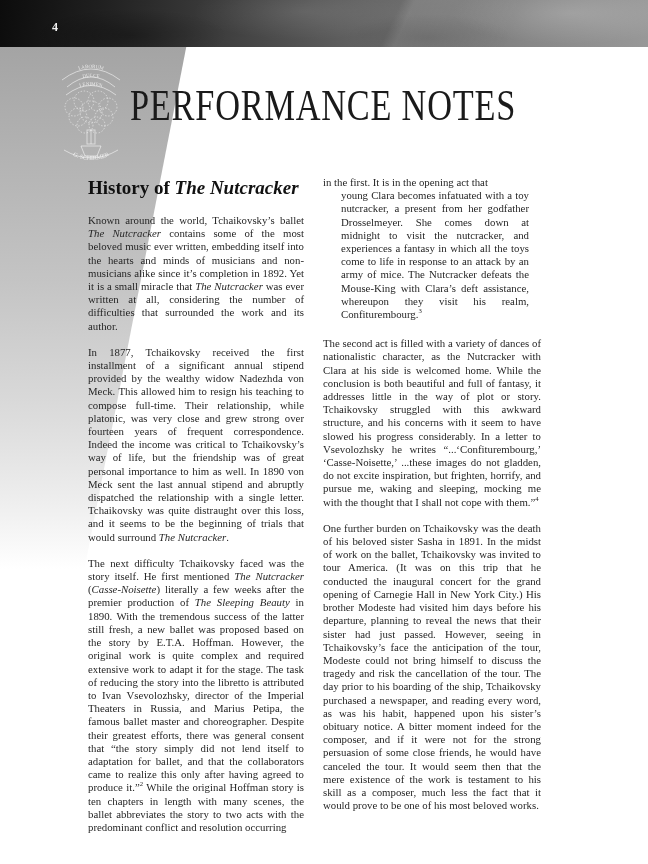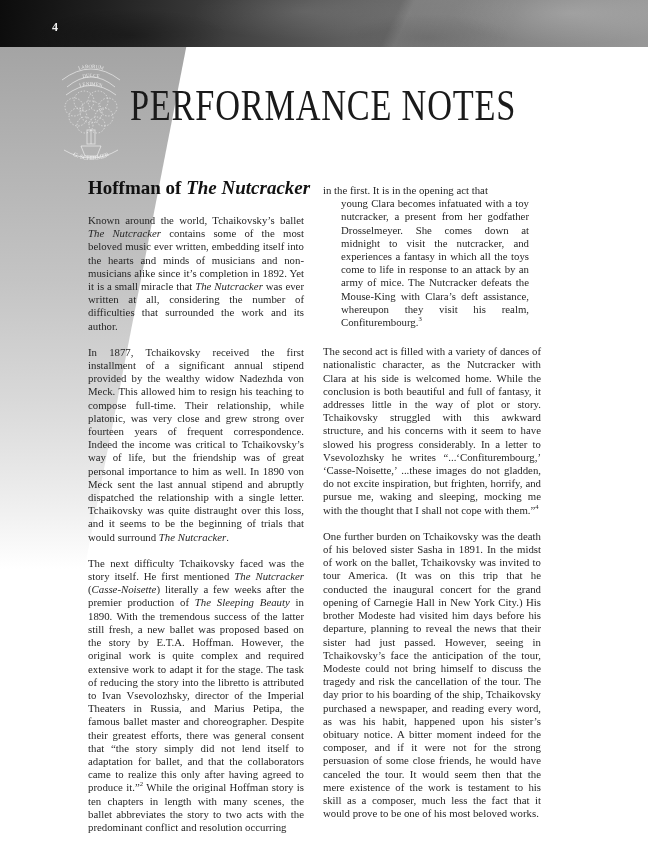--- a/index.html
+++ b/index.html
@@ -33,21 +33,21 @@
     font-size: 44px; font-weight: normal; color: #1a1a1a;
     letter-spacing: 1px; white-space: nowrap;
     transform: scaleX(.78); transform-origin: left top;
   }
   .col {
     position: absolute; top: 176px;
     font-size: 10.8px; line-height: 13.2px; text-align: justify;
     color: #262626;
   }
   .col.left  { left: 88px;  width: 216px; }
-  .col.right { left: 323px; width: 218px; margin-top: 8px; }
+  .col.right { left: 323px; width: 218px; }
   .heading {
     font-size: 19px; font-weight: bold; color: #111111;
     margin: 0 0 15px 0; white-space: nowrap; line-height: 23px; text-align: left;
   }
   .col p { margin: 0 0 13px 0; }
   .col p.intro { margin: 0; }
   .col blockquote { margin: 0 0 16px 0; padding: 0 12px 0 18px; }
   sup { font-size: 0.62em; line-height: 0; vertical-align: super; }
   i { }
 </style>
@@ -92,21 +92,21 @@
       <text><textPath href="#a1" startOffset="50%">LABORUM</textPath></text>
       <text><textPath href="#a2" startOffset="50%">DULCE</textPath></text>
       <text><textPath href="#a3" startOffset="50%">LENIMEN</textPath></text>
       <text font-size="6"><textPath href="#a4" startOffset="50%">G. SCHIRMER</textPath></text>
     </g>
   </svg>
 
   <h1 class="title">PERFORMANCE NOTES</h1>
 
   <div class="col left">
-    <h2 class="heading"><span>Hoffman of </span><i>The Nutcracker</i></h2>
+    <h2 class="heading"><span>History of </span><i>The Nutcracker</i></h2>
     <p><span>Known around the world, Tchaikovsky’s ballet </span><i>The Nutcracker</i><span> contains some of the most beloved music ever written, embedding itself into the hearts and minds of musicians and non-musicians alike since it’s completion in 1892. Yet it is a small miracle that </span><i>The Nutcracker</i><span> was ever written at all, considering the number of difficulties that surrounded the work and its author.</span></p>
     <p><span>In 1877, Tchaikovsky received the first installment of a significant annual stipend provided by the wealthy widow Nadezhda von Meck. This allowed him to resign his teaching to compose full-time. Their relationship, while platonic, was very close and grew strong over fourteen years of frequent correspondence. Indeed the income was critical to Tchaikovsky’s way of life, but the friendship was of great personal importance to him as well. In 1890 von Meck sent the last annual stipend and abruptly dispatched the relationship with a single letter. Tchaikovsky was quite distraught over this loss, and it seems to be the beginning of trials that would surround </span><i>The Nutcracker</i><span>.</span></p>
     <p><span>The next difficulty Tchaikovsky faced was the story itself. He first mentioned </span><i>The Nutcracker</i><span> (</span><i>Casse-Noisette</i><span>) literally a few weeks after the premier production of </span><i>The Sleeping Beauty</i><span> in 1890. With the tremendous success of the latter still fresh, a new ballet was proposed based on the story by E.T.A. Hoffman. However, the original work is quite complex and required extensive work to adapt it for the stage. The task of reducing the story into the libretto is attributed to Ivan Vsevolozhsky, director of the Imperial Theaters in Russia, and Marius Petipa, the famous ballet master and choreographer. Despite their greatest efforts, there was general consent that “the story simply did not lend itself to adaptation for ballet, and that the collaborators came to realize this only after having agreed to produce it.”</span><sup>2</sup><span> While the original Hoffman story is ten chapters in length with many scenes, the ballet abbreviates the story to two acts with the predominant conflict and resolution occurring</span></p>
   </div>
 
   <div class="col right">
     <p class="intro"><span>in the first. It is in the opening act that</span></p>
     <blockquote><span>young Clara becomes infatuated with a toy nutcracker, a present from her godfather Drosselmeyer. She comes down at midnight to visit the nutcracker, and experiences a fantasy in which all the toys come to life in response to an attack by an army of mice. The Nutcracker defeats the Mouse-King with Clara’s deft assistance, whereupon they visit his realm, Confiturembourg.</span><sup>3</sup></blockquote>
     <p><span>The second act is filled with a variety of dances of nationalistic character, as the Nutcracker with Clara at his side is welcomed home. While the conclusion is both beautiful and full of fantasy, it addresses little in the way of plot or story. Tchaikovsky struggled with this awkward structure, and his concerns with it seem to have slowed his progress considerably. In a letter to Vsevolozhsky he writes “...‘Confiturembourg,’ ‘Casse-Noisette,’ ...these images do not gladden, do not excite inspiration, but frighten, horrify, and pursue me, waking and sleeping, mocking me with the thought that I shall not cope with them.”</span><sup>4</sup></p>
     <p><span>One further burden on Tchaikovsky was the death of his beloved sister Sasha in 1891. In the midst of work on the ballet, Tchaikovsky was invited to tour America. (It was on this trip that he conducted the inaugural concert for the grand opening of Carnegie Hall in New York City.) His brother Modeste had visited him days before his departure, planning to reveal the news that their sister had just passed. However, seeing in Tchaikovsky’s face the anticipation of the tour, Modeste could not bring himself to discuss the tragedy and risk the cancellation of the tour. The day prior to his boarding of the ship, Tchaikovsky purchased a newspaper, and reading every word, as was his habit, happened upon his sister’s obituary notice. A bitter moment indeed for the composer, and if it were not for the strong persuasion of some close friends, he would have canceled the tour. It would seem then that the mere existence of the work is testament to his skill as a composer, much less the fact that it would prove to be one of his most beloved works.</span></p>

